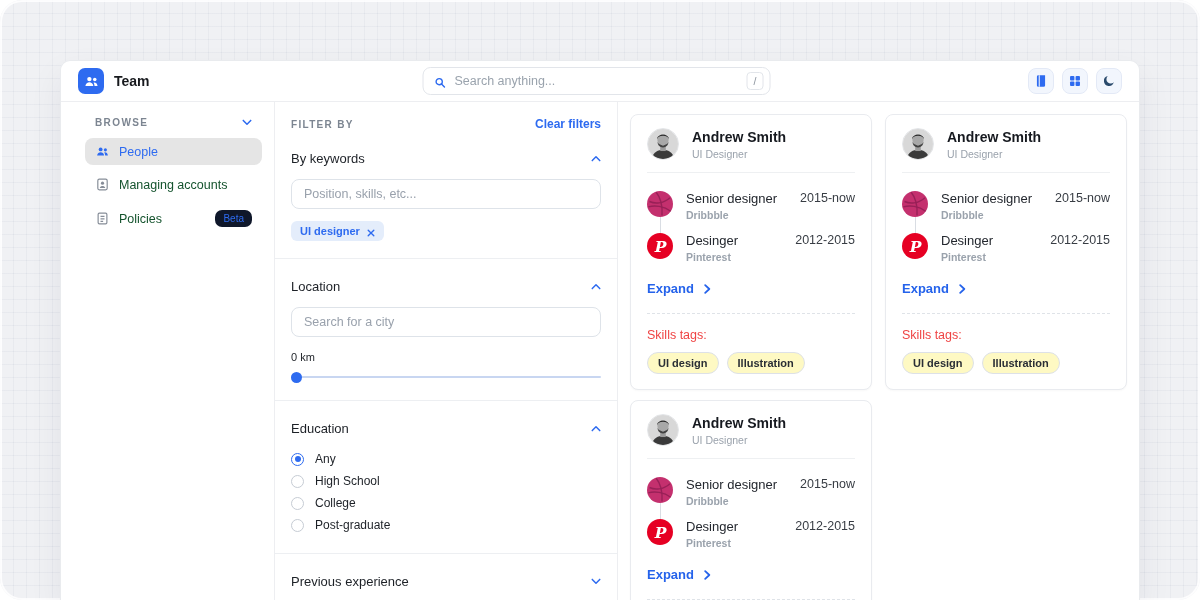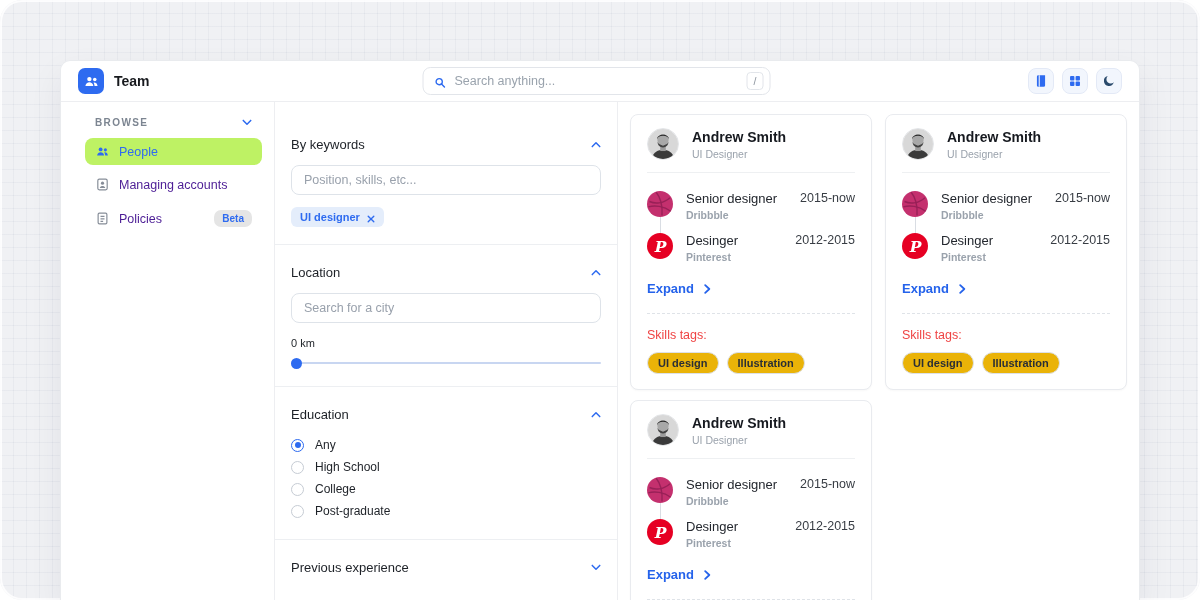--- a/index.html
+++ b/index.html
@@ -62,26 +62,26 @@
   
   .browse-row { display: flex; align-items: center; justify-content: space-between;
     padding: 2px 10px 10px; }
   .browse-label { font-size: 10px; font-weight: 700; letter-spacing: 1.4px; color: #7c8591; }
   .chev { width: 10px; height: 7px; color: #2e6bf0; display: inline-block; }
   .chev svg { display: block; width: 100%; height: 100%; }
 
   .side-item { display: flex; align-items: center; gap: 9px; padding: 6px 10px;
     border-radius: 8px; margin-bottom: 6px; cursor: pointer; }
   .side-item .ic { width: 15px; height: 15px; color: #868d98; flex: 0 0 auto; }
-  .side-item .side-label { font-size: 12.5px; color: #4c1d95; }
-  .side-item.active { background: #bef264; }
+  .side-item .side-label { font-size: 12.5px; color: #14532d; }
+  .side-item.active { background: #e5e5e5; }
   .side-item.active .ic { color: #2e6bf0; }
   .side-item.active .side-label { color: #2e6bf0; font-weight: 500; }
-  .side-badge { margin-left: auto; background: #e5e5e5; color: #2e6bf0; font-size: 10px;
-    font-weight: 700; padding: 3px 8px; border-radius: 7px; }
+  .side-badge { margin-left: auto; background: #0f172a; color: #2e6bf0; font-size: 10px;
+    font-weight: 400; padding: 3px 8px; border-radius: 7px; }
 
   
   .filter-top { display: flex; align-items: center; justify-content: space-between; }
   .filter-title { font-size: 10px; font-weight: 700; letter-spacing: 1.3px; color: #7c8591; }
   .clear-link { font-size: 12px; font-weight: 700; color: #2e6bf0; cursor: pointer; }
 
   .sec-head { display: flex; align-items: center; justify-content: space-between;
     margin-top: 20px; cursor: pointer; }
   .sec-label { font-size: 13px; font-weight: 500; color: #1d2127; }
 
@@ -139,21 +139,21 @@
   .expand-row { display: inline-flex; align-items: center; gap: 10px; margin-top: 12px;
     color: #2563eb; cursor: pointer; }
   .expand-label { font-size: 13px; font-weight: 700; }
   .chev-r { width: 7px; height: 10px; display: inline-block; }
   .chev-r svg { display: block; width: 100%; height: 100%; }
 
   .dashed-div { border-top: 1px dashed #dfe3e8; margin: 16px 0 14px; }
   .skills-label { font-size: 12.5px; color: #ef4444; }
   .pill-row { display: flex; gap: 8px; margin-top: 10px; flex-wrap: wrap; }
   .pill { border: 1px solid #dde1e7; border-radius: 13px; padding: 4px 10px;
-    font-size: 11px; font-weight: 700; color: #2a2e35; background: #eab308; }
+    font-size: 11px; font-weight: 700; color: #2a2e35; background: #fef9c3; }
 </style>
 </head>
 <body>
 
 <div class="frame">
   <div class="window">
 
     <div class="app-header">
       <div class="logo-btn">
         <span class="logo-mark">
@@ -235,20 +235,24 @@
                   <rect x="5" y="3.5" width="14" height="17" rx="2"></rect>
                   <path d="M8.8 8.5h6.4M8.8 12.5h6.4M8.8 16.5h4.2"></path>
                 </svg></span>
     <span class="side-label">Policies</span>
   <span class="side-badge">Beta</span>
             </div>
 </div>
       </div>
 
       <div class="filters">
+        <div class="filter-top">
+          <span class="filter-title">FILTER BY</span>
+          <span class="clear-link">Clear filters</span>
+        </div>
 
         <div class="sec-head">
           <span class="sec-label">By keywords</span>
           <span class="chev">
               <svg viewBox="0 0 12 8" fill="none" stroke="currentColor" stroke-width="1.8" stroke-linecap="round" stroke-linejoin="round">
                 <path d="M1.5 6.5 6 2l4.5 4.5"></path>
               </svg>
             </span>
         </div>
         <input class="f-input" type="text" placeholder="Position, skills, etc..." style="">

